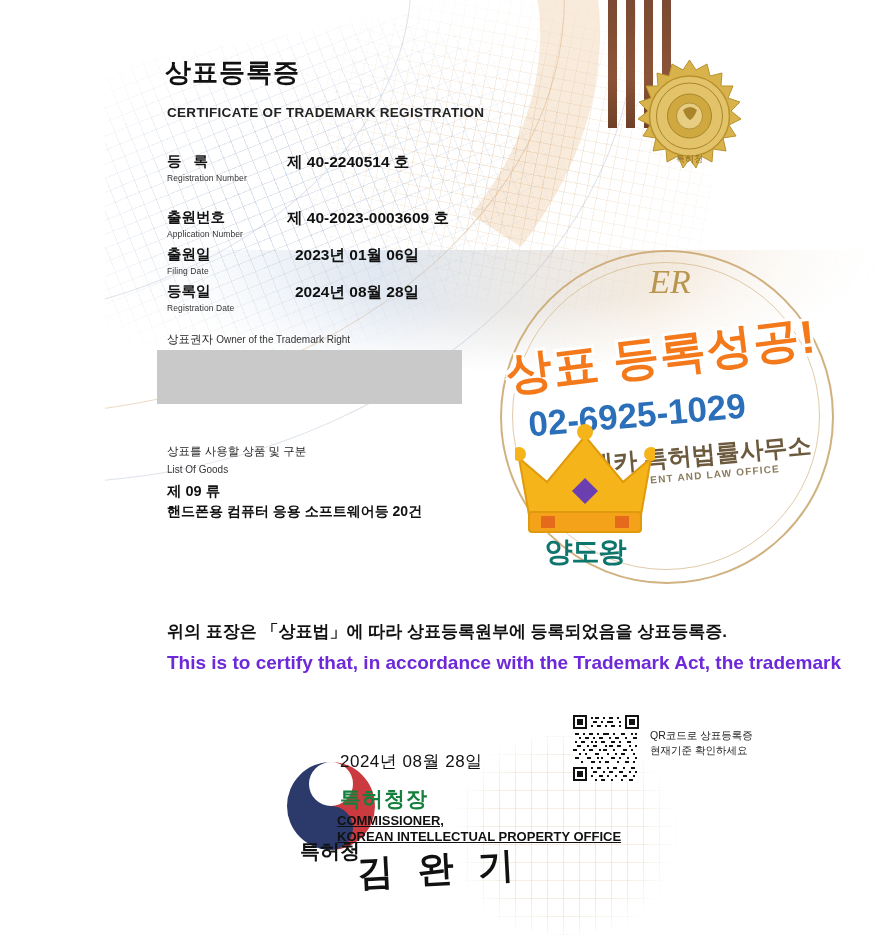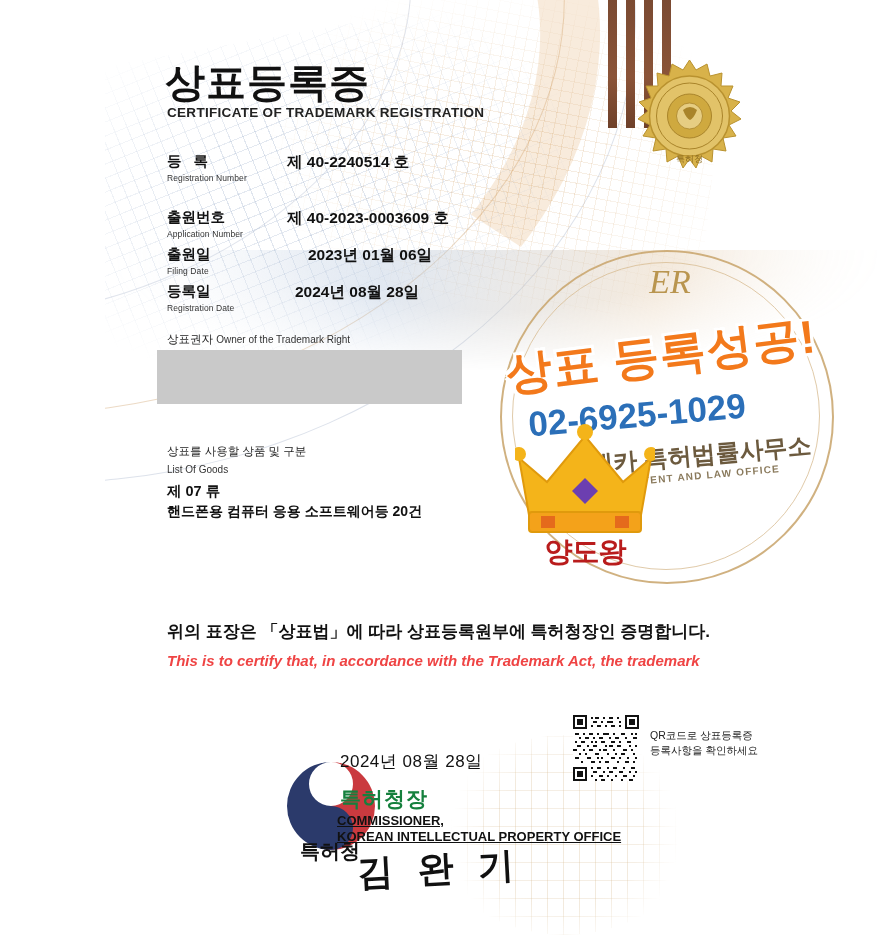--- a/index.html
+++ b/index.html
@@ -123,21 +123,21 @@
     width: 145px;
     height: 145px;
     pointer-events: none;
   }
 
   
   .title-ko {
     position: absolute;
     left: 60px;
     top: 55px;
-    font-size: 40px;
+    font-size: 26px;
     font-weight: bold;
     letter-spacing: 1px;
     color: #111;
   }
   .title-en {
     position: absolute;
     left: 62px;
     top: 105px;
     font-size: 13.5px;
     font-weight: bold;
@@ -227,24 +227,23 @@
     left: 62px;
     top: 620px;
     font-size: 17px;
     font-weight: bold;
     color: #111;
   }
   .certify-en1 {
     position: absolute;
     left: 62px;
     top: 652px;
-    font-size: 15px;
-    font-weight: bold;
-    color: #ef4444;
-    font-style: italic;
+    font-size: 19px;
+    font-weight: bold;
+    color: #6d28d9;
   }
   .certify-en2 {
     position: absolute;
     left: 62px;
     top: 672px;
     font-size: 14.5px;
     font-weight: bold;
     color: #111;
   }
 
@@ -460,21 +459,21 @@
     height: 115px;
   }
   .crown-label {
     position: absolute;
     left: 95px;
     top: 288px;
     width: 140px;
     text-align: center;
     font-size: 28px;
     font-weight: bold;
-    color: #b91c1c;
+    color: #0f766e;
     letter-spacing: -1px;
   }
 </style>
 </head>
 <body>
 
 <div id="certificate">
 
   <div class="arc arc-c"></div>
   <div class="arc arc-b"></div>
@@ -516,41 +515,41 @@
 
   <div class="field" style="top:208px;">
     <div class="lbl-ko" style="letter-spacing:0px;">출원번호</div>
     <div class="lbl-en">Application Number</div>
     <div class="val">제 40-2023-0003609 호</div>
   </div>
 
   <div class="field" style="top:245px;">
     <div class="lbl-ko" style="letter-spacing:0px;">출원일</div>
     <div class="lbl-en">Filing Date</div>
-    <div class="val" style="left:141px;">2023년 01월 06일</div>
+    <div class="val" style="left:128px;">2023년 01월 06일</div>
   </div>
 
   <div class="field" style="top:282px;">
     <div class="lbl-ko" style="letter-spacing:0px;">등록일</div>
     <div class="lbl-en">Registration Date</div>
     <div class="val" style="left:128px;">2024년 08월 28일</div>
   </div>
 
   <div class="owner-label">
     <span>상표권자</span>
     <span class="en">Owner of the Trademark Right</span>
   </div>
   <div class="owner-box"></div>
 
   <div class="goods-label">상표를 사용할 상품 및 구분</div>
   <div class="goods-label-en">List Of Goods</div>
-  <div class="goods-class">제 07 류</div>
+  <div class="goods-class">제 09 류</div>
   <div class="goods-text">핸드폰용 컴퓨터 응용 소프트웨어등 20건</div>
 
-  <div class="certify-ko">위의 표장은 「상표법」에 따라 상표등록원부에 특허청장인 증명합니다.</div>
+  <div class="certify-ko">위의 표장은 「상표법」에 따라 상표등록원부에 등록되었음을 상표등록증.</div>
   <div class="certify-en1">This is to certify that, in accordance with the Trademark Act, the trademark</div>
 
   <div class="globe-watermark"></div>
 
   <div class="kipo-emblem">
     <svg viewBox="0 0 92 92" width="92" height="92" aria-hidden="true">
       <circle cx="46" cy="46" r="44" fill="#ffffff"></circle>
       <path d="M46 2 a44 44 0 0 1 0 88 a22 22 0 0 1 0 -44 a22 22 0 0 0 0 -44 Z" fill="#ca3a3f"></path>
       <path d="M46 2 a44 44 0 0 0 0 88 a22 22 0 0 0 0 -44 a22 22 0 0 1 0 -44 Z" fill="#2b3a6b"></path>
       <circle cx="46" cy="24" r="10" fill="#ffffff" opacity="0.0"></circle>
@@ -677,21 +676,21 @@
         <rect x="11" y="32" width="1" height="1"></rect>
           <rect x="14" y="32" width="2" height="1"></rect>
           <rect x="19" y="32" width="1" height="1"></rect>
           <rect x="24" y="32" width="1" height="1"></rect>
           <rect x="28" y="32" width="2" height="1"></rect>
       </g>
     </svg>
   </div>
   <div class="qr-note">
     <span>QR코드로 상표등록증</span><br>
-    <span>등록사항을 확인하세요</span>
+    <span>현재기준 확인하세요</span>
   </div>
 </div>
 
 <div id="promo">
   <div class="promo-ring"></div>
   <div class="promo-ring2"></div>
   <div class="promo-er">ER</div>
   <div class="promo-headline">상표 등록성공!</div>
   <div class="promo-phone">02-6925-1029</div>
   <div class="promo-firm-ko">유레카 특허법률사무소</div>

